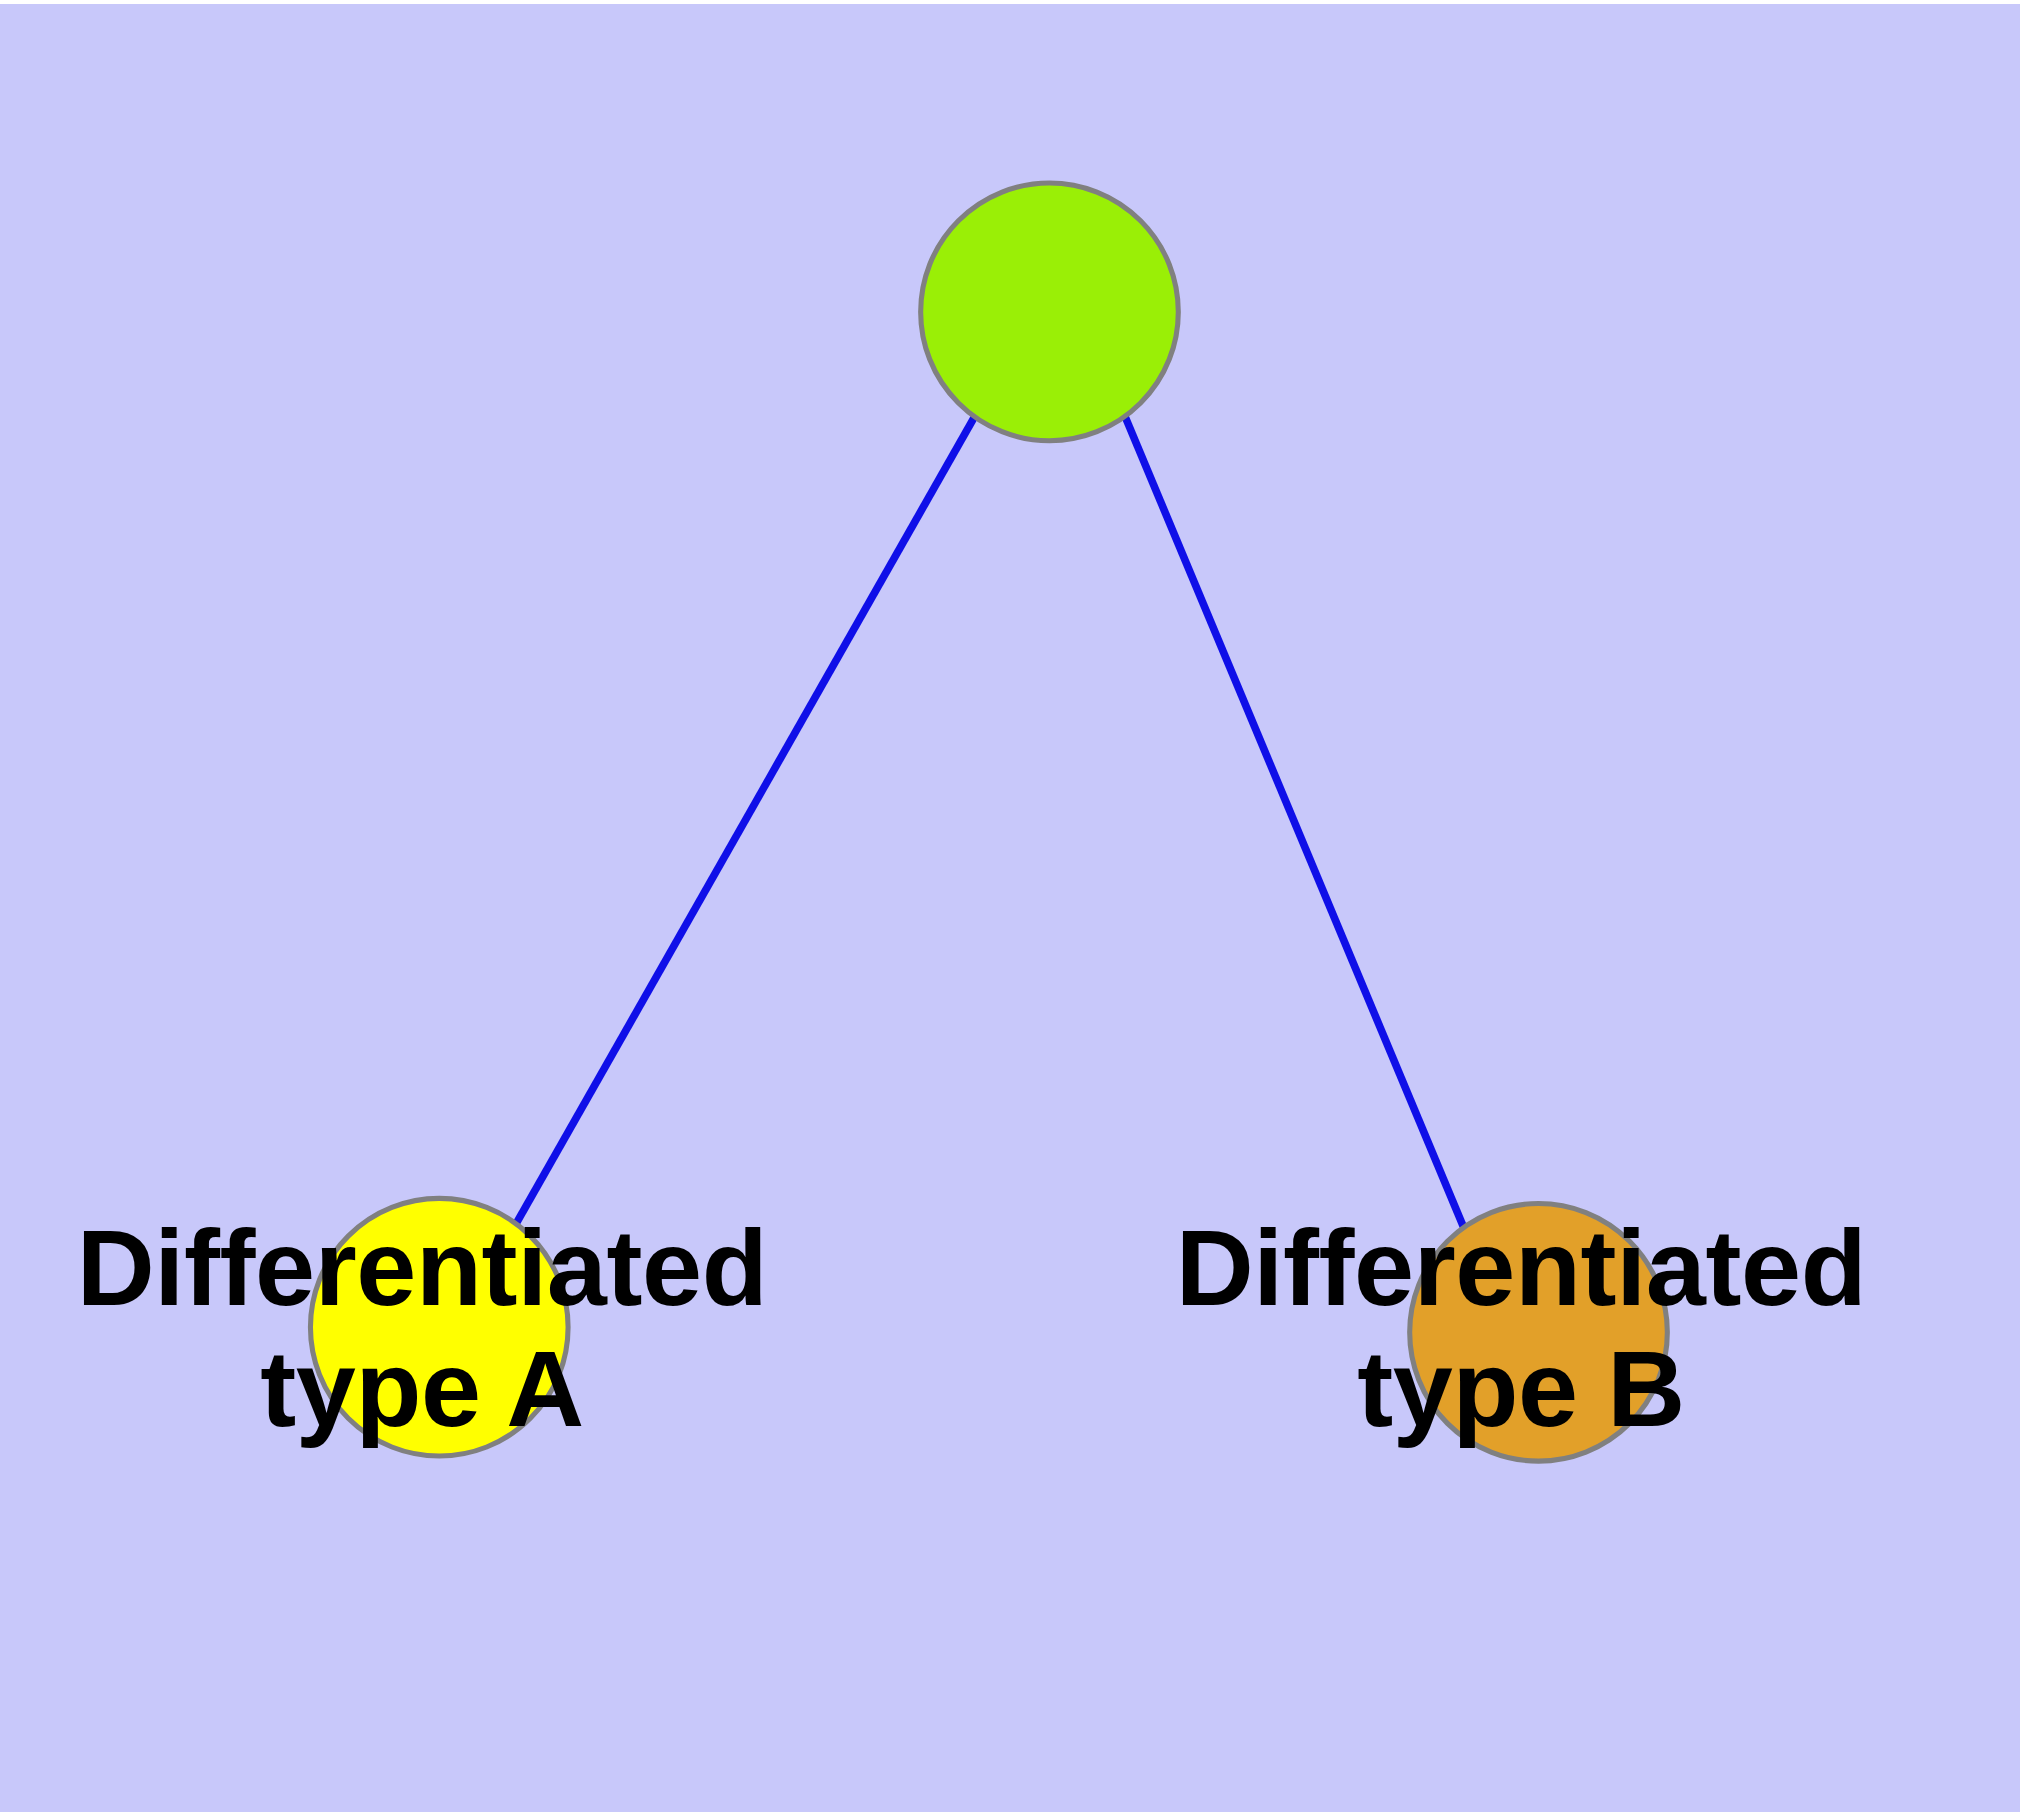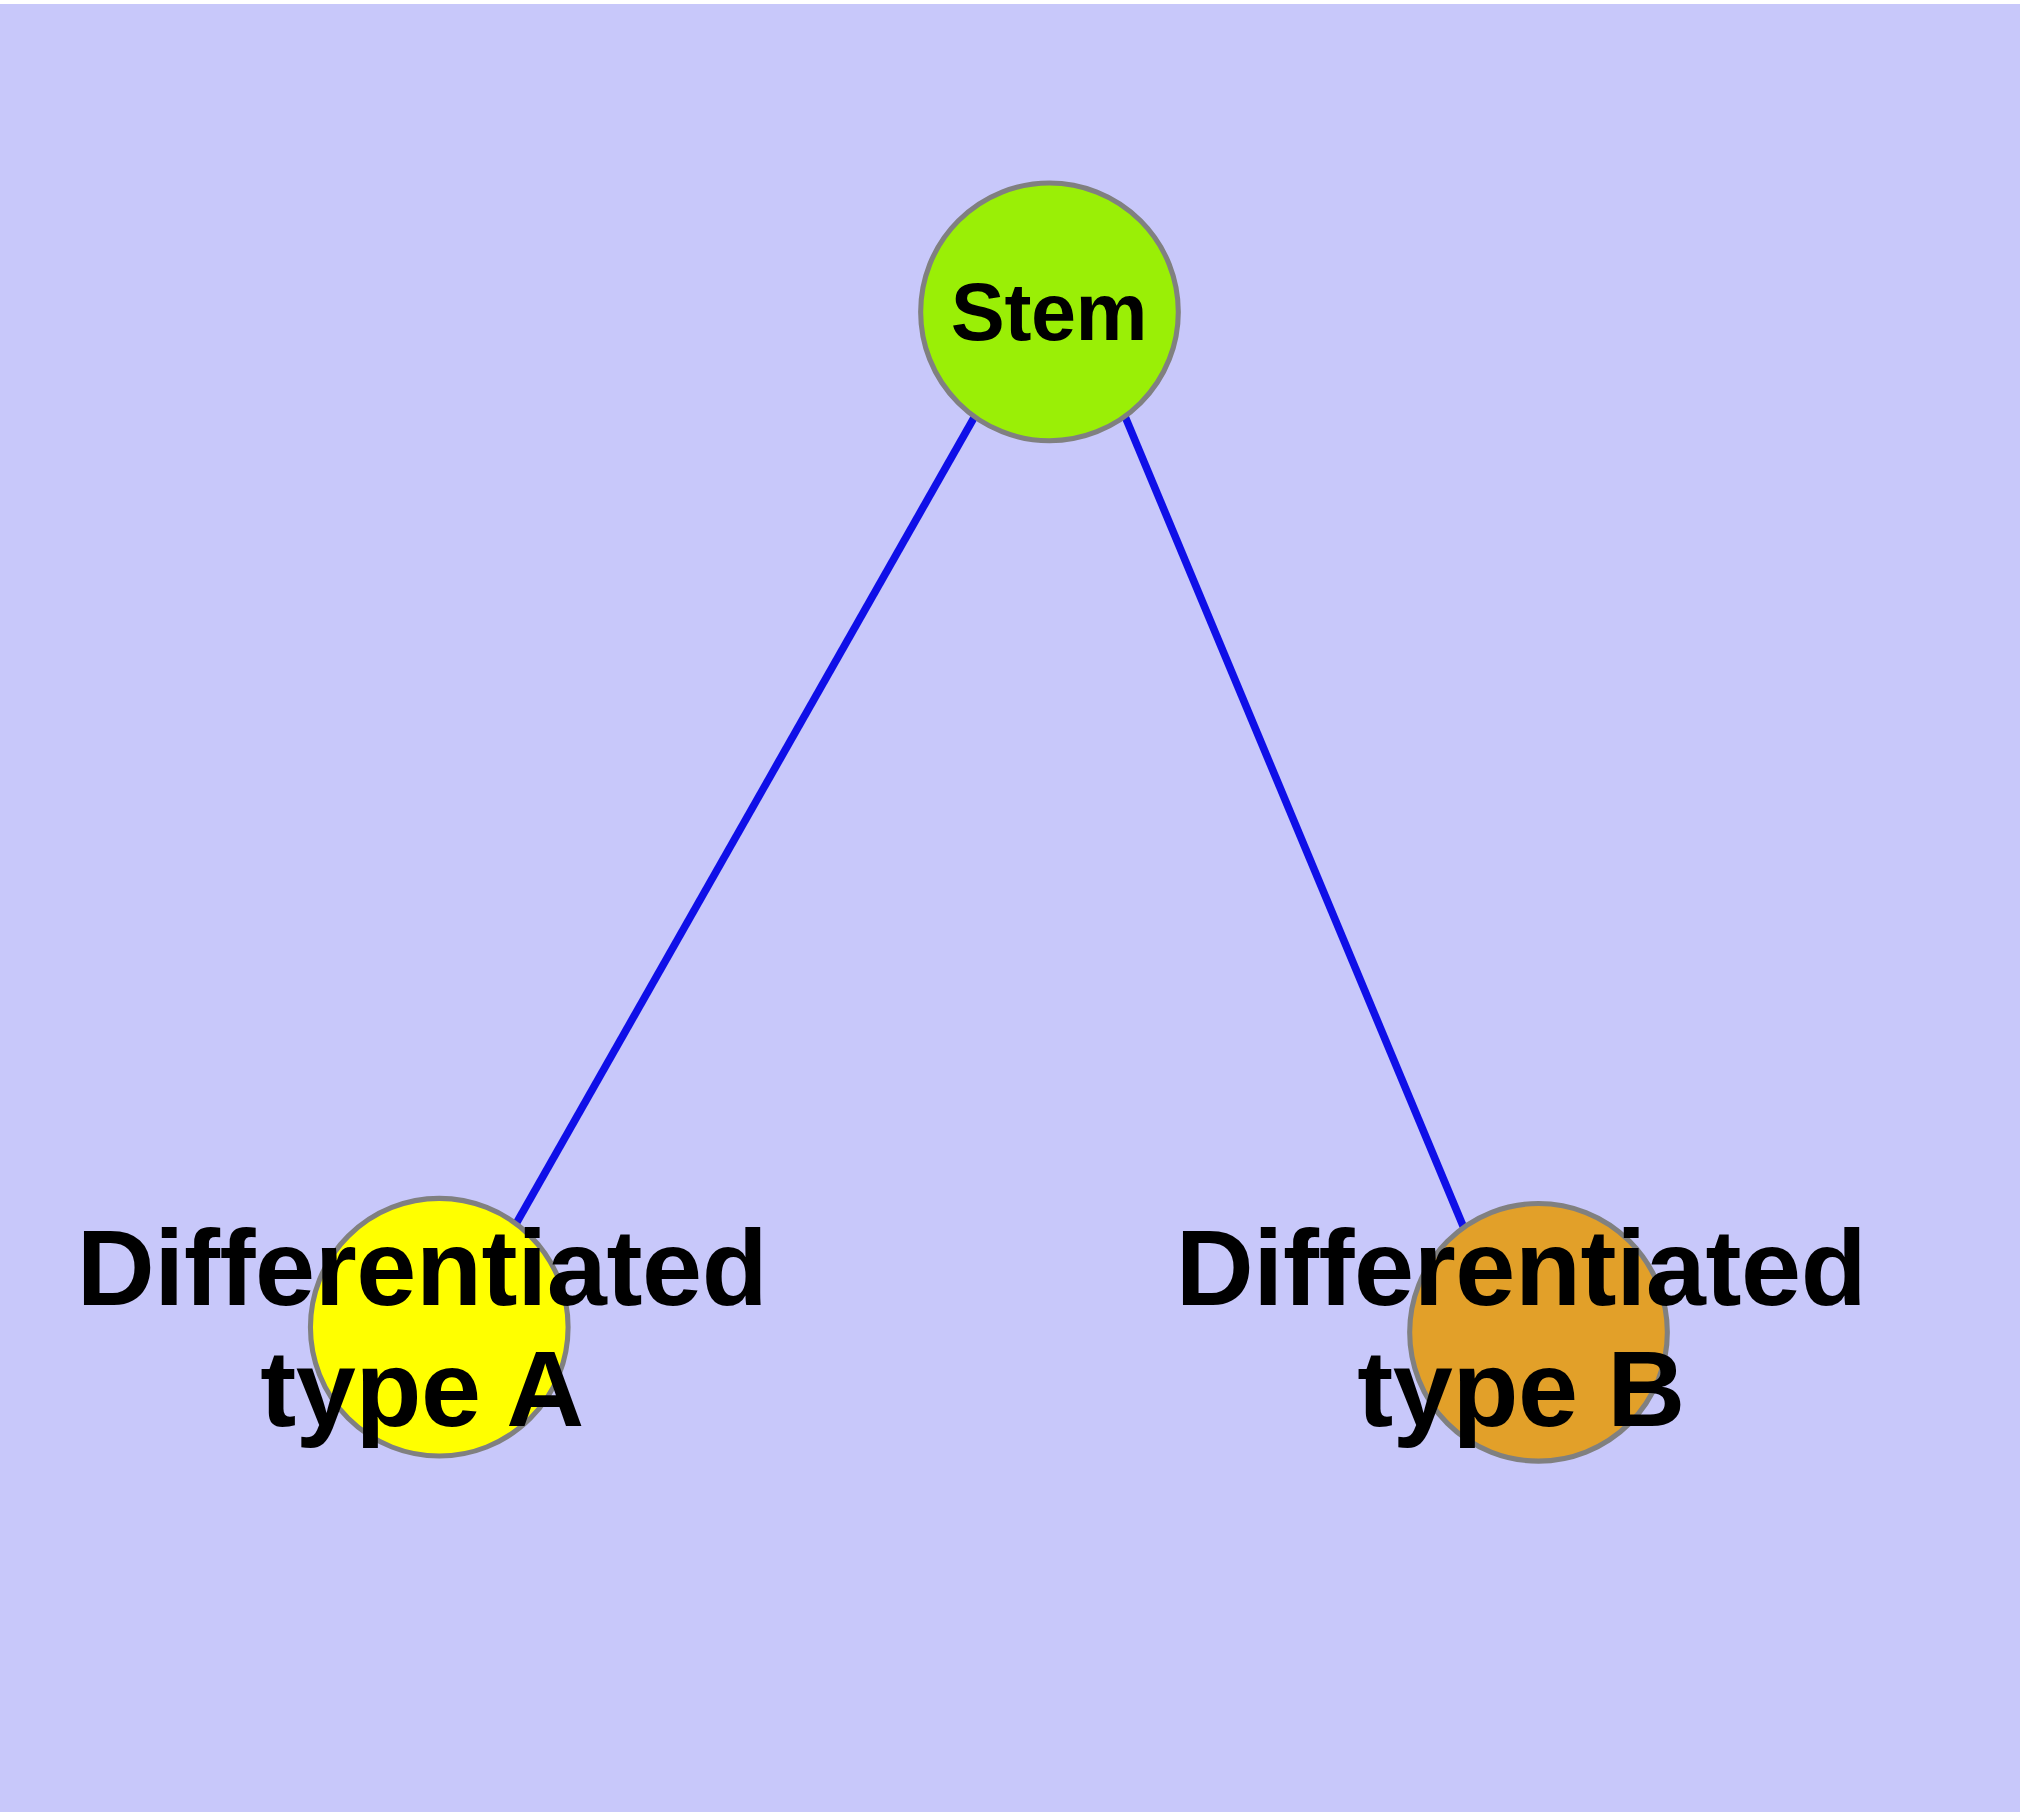--- a/index.html
+++ b/index.html
@@ -71,21 +71,20 @@
         <line x1="1150" y1="491" x2="608" y2="1445" stroke="#0f0fe8" stroke-width="9" stroke-linecap="butt"></line>
         <line x1="1327" y1="491" x2="1727" y2="1449" stroke="#0f0fe8" stroke-width="9" stroke-linecap="butt"></line>
       </g>
     <g id="nodes-layer">
         <circle cx="1238" cy="368" r="152" fill="#9aef06" stroke="#808080" stroke-width="6"></circle>
         <circle cx="518" cy="1566" r="152" fill="#ffff00" stroke="#808080" stroke-width="6"></circle>
         <circle cx="1815" cy="1572" r="152" fill="#e2a029" stroke="#808080" stroke-width="6"></circle>
       </g>
   </svg>
 
-  <div class="node-label" id="label-stem" style="font-size: 81px; left: 1049px; top: 312px;">Stem</div>
 
   <div class="node-label" id="label-a" style="font-size: 108px; left: 422px; top: 1329px;">Differentiated
 type A</div>
 
   <div class="node-label" id="label-b" style="font-size: 108px; left: 1521px; top: 1329px;">Differentiated
 type B</div>
 
 </div>
 
 

